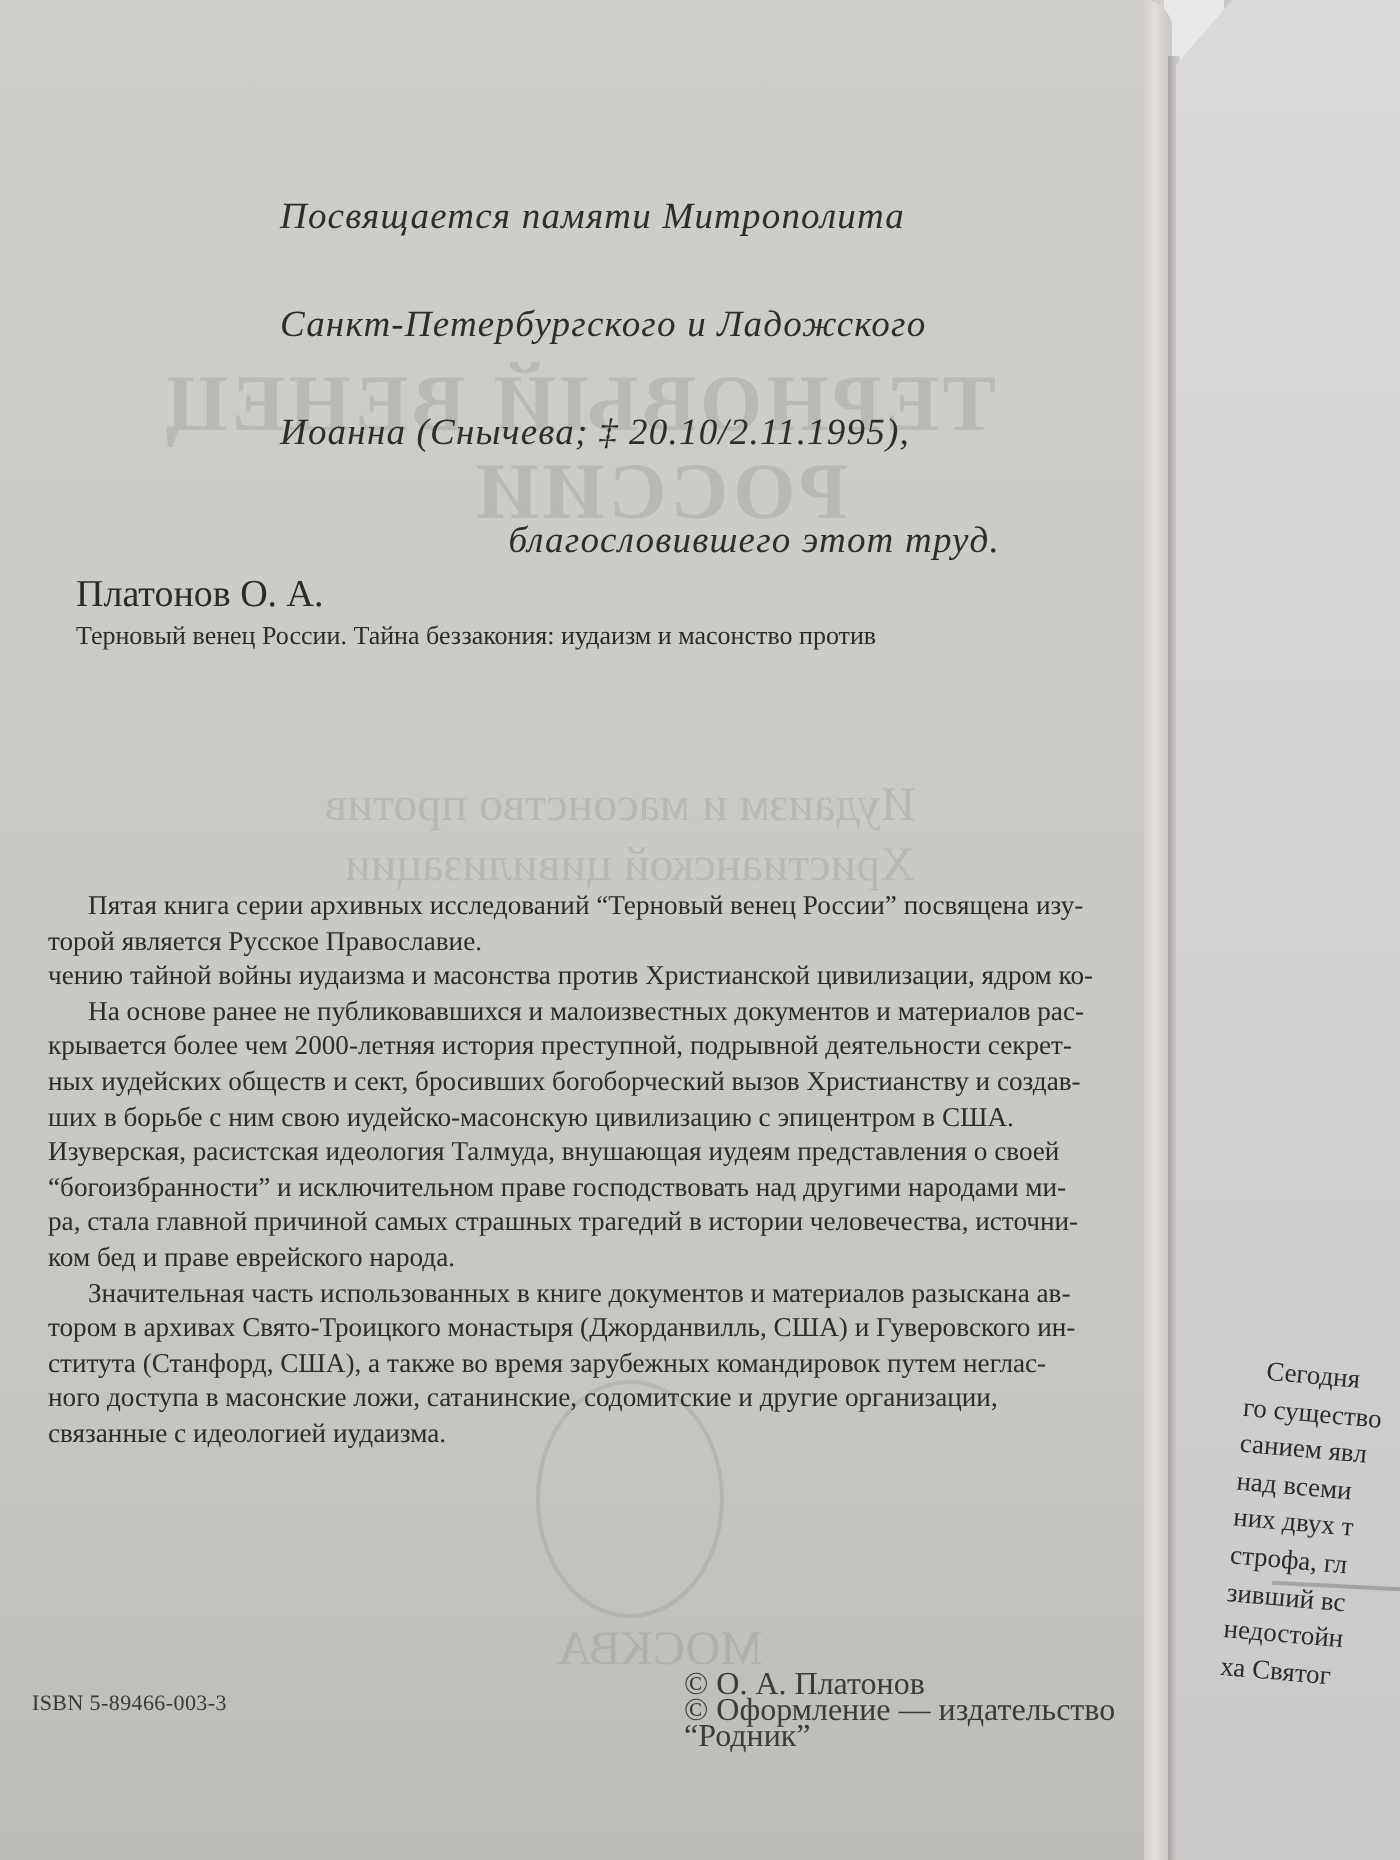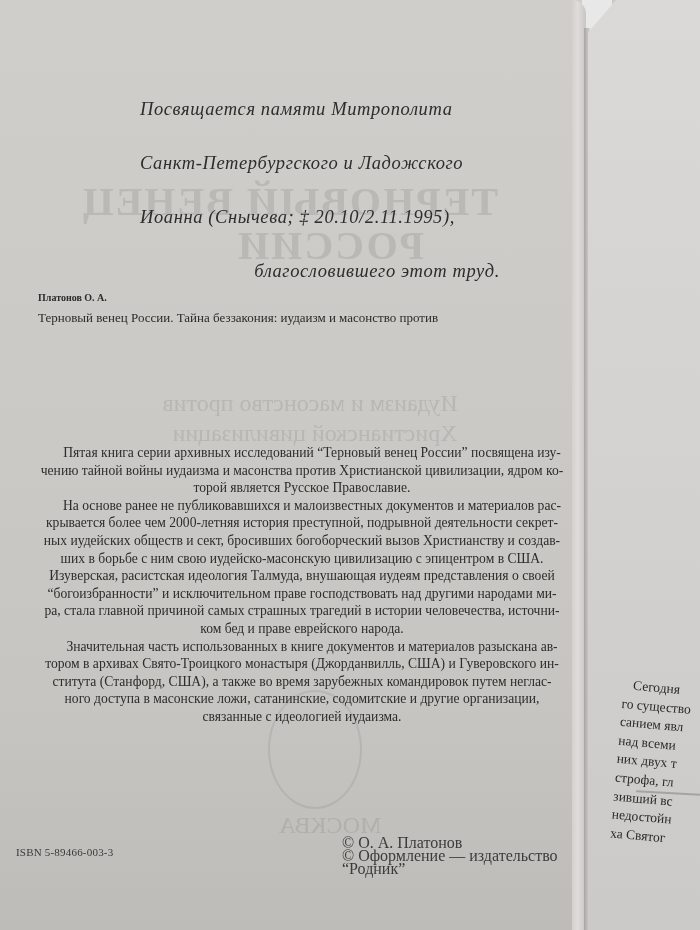--- a/index.html
+++ b/index.html
@@ -53,29 +53,29 @@
     font-family: "Liberation Serif", serif; font-style: italic;
     font-size: 18.5px; line-height: 22px; color: #2e2d2c; letter-spacing: 0.6px;
   }
   .dedication div { white-space: nowrap; margin-top: 32px; }
   .dedication .c { text-align: right; padding-right: 10px; }
 
   .biblio {
     position: absolute; left: 38px; top: 288px; width: 545px;
     color: #2c2b2a; font-size: 15.5px; line-height: 19px;
   }
-  .biblio .author { font-weight: bold; font-size: 10px; margin-bottom: 1px; }
+  .biblio .author { font-weight: normal; font-size: 19px; margin-bottom: 1px; }
   .biblio div { white-space: nowrap; }
   .biblio .l1 { font-size: 13px; }
 
   .annot {
     position: absolute; left: 24px; top: 444px; width: 556px;
     color: #2d2c2b; font-size: 13.6px; line-height: 17.6px;
   }
-  .annot .ln { white-space: nowrap; text-align: center; }
+  .annot .ln { white-space: nowrap; }
   .annot .ind { padding-left: 20px; }
 
   .footer-isbn {
     position: absolute; left: 16px; top: 846px; font-size: 11px; color: #3a3938;
     letter-spacing: 0.2px;
   }
   .footer-copy {
     position: absolute; left: 342px; top: 836px; font-size: 16px; line-height: 13px;
     color: #3c3b3a;
     font-family: Liberation Serif, serif;
@@ -109,22 +109,22 @@
     <div class="c">благословившего этот труд.</div>
   </div>
 
   <div class="biblio">
     <div class="author">Платонов О. А.</div>
     <div class="l1">Терновый венец России. Тайна беззакония: иудаизм и масонство против</div>
   </div>
 
   <div class="annot">
     <div class="ln ind">Пятая книга серии архивных исследований “Терновый венец России” посвящена изу-</div>
+    <div class="ln">торой является Русское Православие.</div>
     <div class="ln">чению тайной войны иудаизма и масонства против Христианской цивилизации, ядром ко-</div>
-    <div class="ln">торой является Русское Православие.</div>
 
     <div class="ln ind">На основе ранее не публиковавшихся и малоизвестных документов и материалов рас-</div>
     <div class="ln">крывается более чем 2000-летняя история преступной, подрывной деятельности секрет-</div>
     <div class="ln">ных иудейских обществ и сект, бросивших богоборческий вызов Христианству и создав-</div>
     <div class="ln">ших в борьбе с ним свою иудейско-масонскую цивилизацию с эпицентром в США.</div>
     <div class="ln">Изуверская, расистская идеология Талмуда, внушающая иудеям представления о своей</div>
     <div class="ln">“богоизбранности” и исключительном праве господствовать над другими народами ми-</div>
     <div class="ln">ра, стала главной причиной самых страшных трагедий в истории человечества, источни-</div>
     <div class="ln">ком бед и праве еврейского народа.</div>
 

